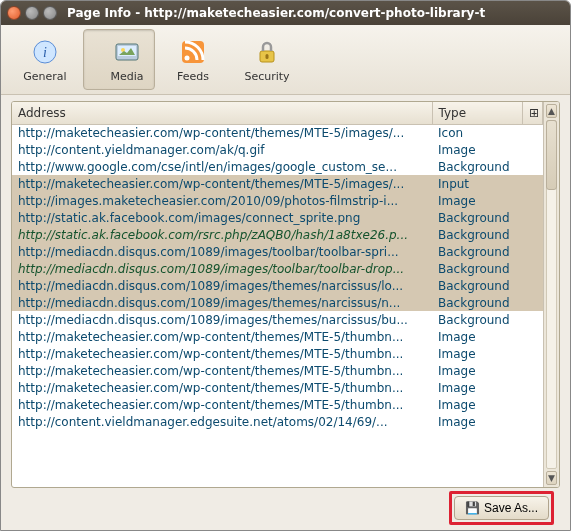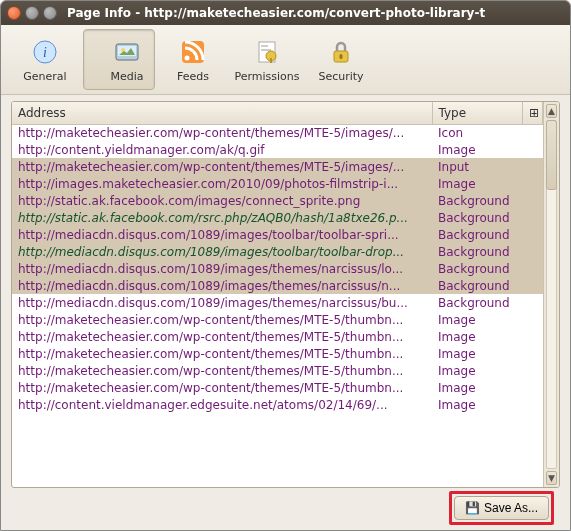--- a/index.html
+++ b/index.html
@@ -13,21 +13,21 @@
 .toolbar { height: 70px; background: linear-gradient(#f6f3ec,#e8e2d6); border-bottom: 1px solid #c9c1b2; display: flex; align-items: stretch; padding: 4px 8px; gap: 2px; }
 .tool-btn { width: 72px; display:flex; flex-direction:column; align-items:center; justify-content:center; border:1px solid transparent; border-radius:4px; cursor:pointer; font-size:11px; color:#333; }
 .tool-btn.active { background: linear-gradient(#e9e2d4,#ded5c3); border:1px solid #b9af9b; box-shadow: inset 0 1px 2px rgba(0,0,0,0.15); padding-left: 16px; }
 .tool-btn .icon { height: 32px; display:flex; align-items:center; justify-content:center; }
 .tool-label { margin-top:2px; }
 .content { flex:1; display:flex; flex-direction:column; padding: 6px 10px 2px 10px; overflow:hidden; }
 .table-wrap { flex:1; display:flex; border:1px solid #b0a890; border-radius:3px; background:#fff; overflow:hidden; }
 .table-scroll { flex:1; overflow:hidden; }
 table { width:100%; border-collapse:collapse; table-layout:fixed; }
 thead th { background: linear-gradient(#f7f3ea,#e7e0d1); border-right:1px solid #c9c1b2; border-bottom:1px solid #c9c1b2; text-align:left; padding:3px 6px; font-weight:normal; color:#333; font-size:12px; height:22px; }
-tbody td { padding:1px 6px; white-space:nowrap; overflow:hidden; text-overflow:ellipsis; color:#701a75; height:17px; font-size:12px; }
+tbody td { padding:1px 6px; white-space:nowrap; overflow:hidden; text-overflow:ellipsis; color:#0c4a6e; height:17px; font-size:12px; }
 tbody tr.sel td { background:#d5c8b2; }
 tbody tr.it td:first-child { font-style:italic; color:#14532d; }
 .scrollbar { width:16px; background:#ece6d9; border-left:1px solid #c9c1b2; position:relative; }
 .sb-track { position:absolute; top:18px; bottom:18px; left:2px; right:2px; background:#f5f1e8; border:1px solid #d0c8b6; border-radius:2px; }
 .sb-thumb { position:absolute; top:18px; left:2px; right:2px; height:70px; background:linear-gradient(#e7e0d0,#d6ccb7); border:1px solid #b9af9b; border-radius:3px; }
 .sb-btn { position:absolute; left:2px; right:2px; height:14px; background:linear-gradient(#eee6d6,#ddd3bf); border:1px solid #b9af9b; border-radius:2px; display:flex; align-items:center; justify-content:center; font-size:9px; color:#555;}
 .sb-up { top:2px; } .sb-down { bottom:2px; }
 .footer { height:40px; display:flex; align-items:center; justify-content:flex-end; padding:4px 6px; }
 .save-wrap { border:3px solid #d23; padding:2px; border-radius:2px; }
 .save-btn { padding:4px 10px; background:linear-gradient(#f7f3ea,#e4dbc9); border:1px solid #b0a48d; border-radius:4px; cursor:pointer; font-size:12px; display:flex; align-items:center; gap:4px; }
@@ -74,32 +74,20 @@
             <circle cx="8" cy="20" r="2.5" fill="#fff"></circle>
             <path d="M6 10 a12 12 0 0 1 12 12" stroke="#fff" stroke-width="3" fill="none"></path>
             <path d="M6 4 a18 18 0 0 1 18 18" stroke="#fff" stroke-width="3" fill="none"></path>
           </svg>
       </div>
       <span class="tool-label">Feeds</span>
     </div>
     <div class="tool-btn">
       <div class="icon">
         <svg width="28" height="28">
-            <rect x="6" y="4" width="16" height="20" fill="#fff" stroke="#aaa"></rect>
-            <rect x="8" y="7" width="7" height="2" fill="#ccc"></rect>
-            <rect x="8" y="11" width="10" height="2" fill="#ccc"></rect>
-            <circle cx="18" cy="18" r="5" fill="#e7c448" stroke="#b8921d"></circle>
-            <rect x="17" y="20" width="2" height="5" fill="#b8921d"></rect>
-          </svg>
-      </div>
-      <span class="tool-label">Permissions</span>
-    </div>
-    <div class="tool-btn">
-      <div class="icon">
-        <svg width="28" height="28">
             <rect x="7" y="13" width="14" height="11" rx="2" fill="#e7c448" stroke="#b8921d"></rect>
             <path d="M10 13 v-4 a4 4 0 0 1 8 0 v4" fill="none" stroke="#999" stroke-width="2.5"></path>
             <rect x="12.5" y="16" width="3" height="5" rx="1.5" fill="#9a7518"></rect>
           </svg>
       </div>
       <span class="tool-label">Security</span>
     </div>
   </div>
 
   <div class="content">
@@ -117,20 +105,25 @@
               <tr>
                 <td class="col-addr">http://maketecheasier.com/wp-content/themes/MTE-5/images/...</td>
                 <td>Icon</td>
                 <td class="col-tog"></td>
               </tr>
               <tr>
                 <td class="col-addr">http://content.yieldmanager.com/ak/q.gif</td>
                 <td>Image</td>
                 <td class="col-tog"></td>
               </tr>
+              <tr>
+                <td class="col-addr">http://www.google.com/cse/intl/en/images/google_custom_se...</td>
+                <td>Background</td>
+                <td class="col-tog"></td>
+              </tr>
               <tr class="sel">
                 <td class="col-addr">http://maketecheasier.com/wp-content/themes/MTE-5/images/...</td>
                 <td>Input</td>
                 <td class="col-tog"></td>
               </tr>
               <tr class="sel">
                 <td class="col-addr">http://images.maketecheasier.com/2010/09/photos-filmstrip-i...</td>
                 <td>Image</td>
                 <td class="col-tog"></td>
               </tr>

